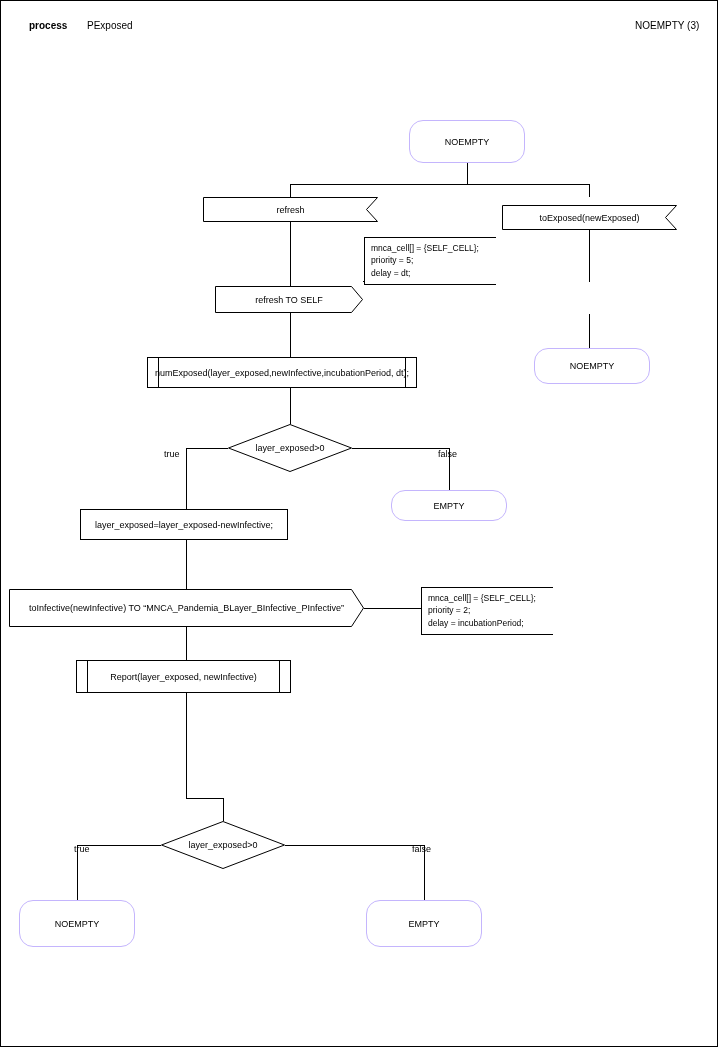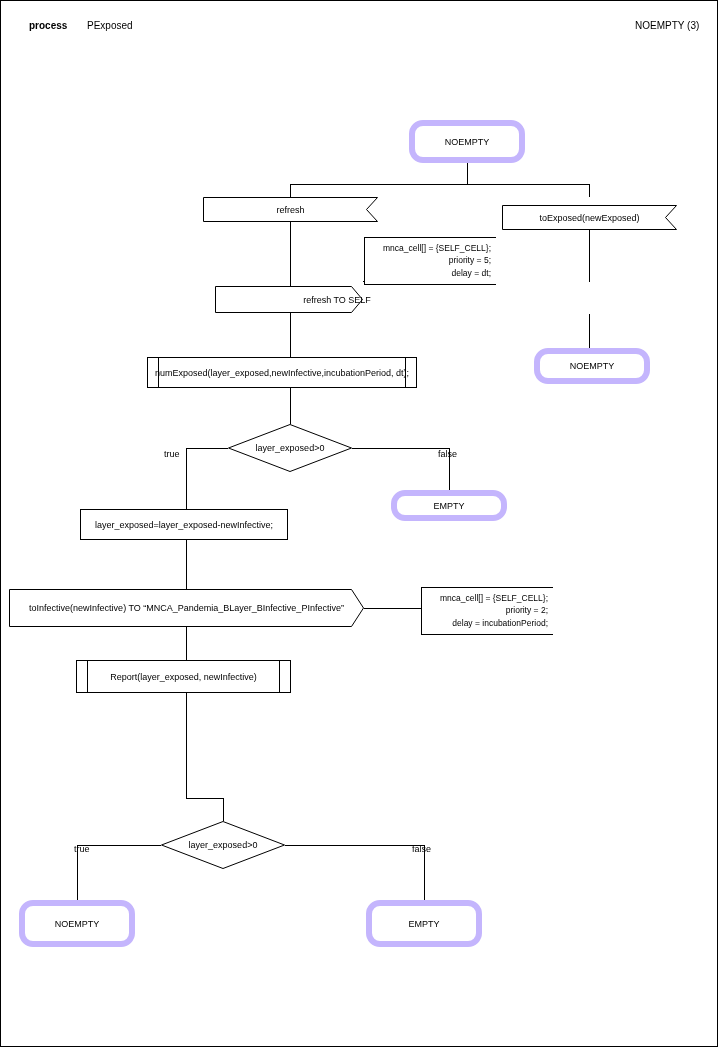--- a/index.html
+++ b/index.html
@@ -42,21 +42,21 @@
     color: #000000;
     display: flex;
     align-items: center;
     justify-content: center;
     text-align: center;
     white-space: nowrap;
   }
 
   
   .term {
-    border: 6px solid #c4b5fd;
+    border: 1px solid #c4b5fd;
     border-radius: 14px;
     background: #ffffff;
   }
 
   
   .rect {
     border: 1px solid #000000;
     background: #ffffff;
   }
 
@@ -81,21 +81,21 @@
   .note {
     position: absolute;
     border: 1px solid #000000;
     border-right: none;
     background: #ffffff;
     font-size: 8.5px;
     color: #000000;
     padding: 4px 5px 4px 6px;
     box-sizing: border-box;
     line-height: 1.45;
-    text-align: right;
+    text-align: left;
     white-space: pre;
   }
 
   
   .shape {
     position: absolute;
   }
   .shape svg { display: block; }
   .shape .lbl {
     position: absolute;
@@ -188,21 +188,21 @@
   </div>
 
   <div class="note" style="left:363px; top:236px; width:132px; height:48px;">mnca_cell[] = {SELF_CELL};
 priority = 5;
 delay = dt;</div>
 
   <div class="shape" style="left:214px; top:285px; width:148px; height:27px;">
     <svg width="148" height="27" viewBox="0 0 148 27">
       <polygon points="0.5,0.5 136.5,0.5 147.5,13.5 136.5,26.5 0.5,26.5" fill="#ffffff" stroke="#000000" stroke-width="1"></polygon>
     </svg>
-    <div class="lbl" style="padding-right:10px;padding-left:48px;">refresh TO SELF</div>
+    <div class="lbl" style="padding-right:10px;">refresh TO SELF</div>
   </div>
 
 
   <div class="node term" style="left:533px; top:347px; width:116px; height:36px;">NOEMPTY</div>
 
   <div class="bars" style="left:146px; top:356px; width:268px; height:29px;">
     <div class="node" style="left:0; top:0; width:268px; height:29px; border:none;">numExposed(layer_exposed,newInfective,incubationPeriod, dt);</div>
   </div>
 
   <div class="shape" style="left:227px; top:423px; width:124px; height:48px;">

